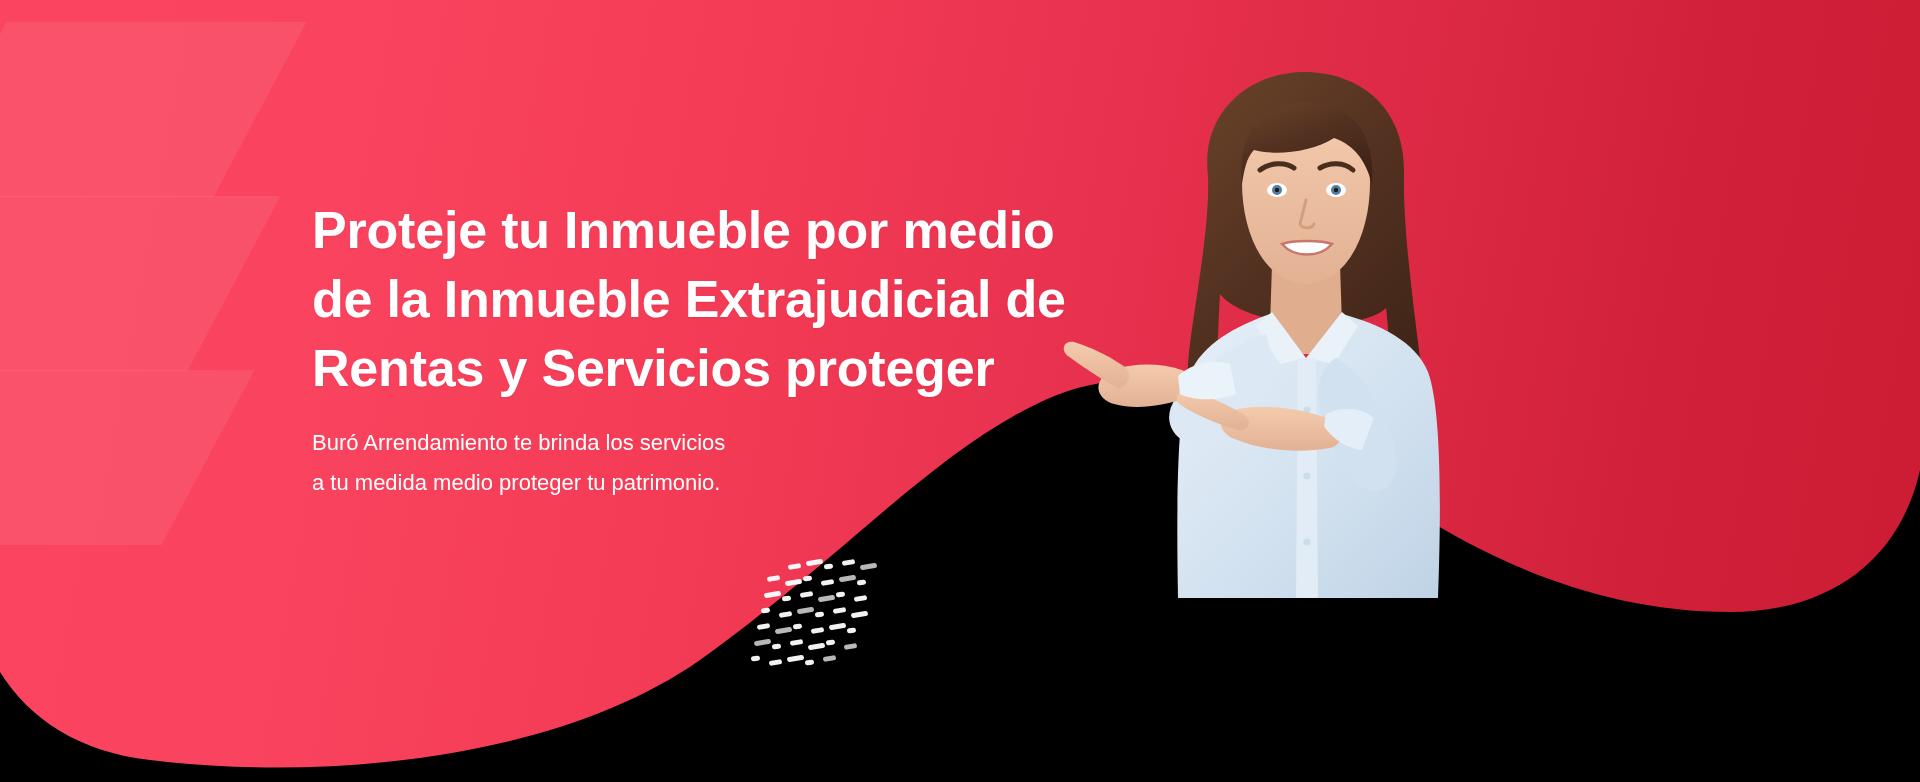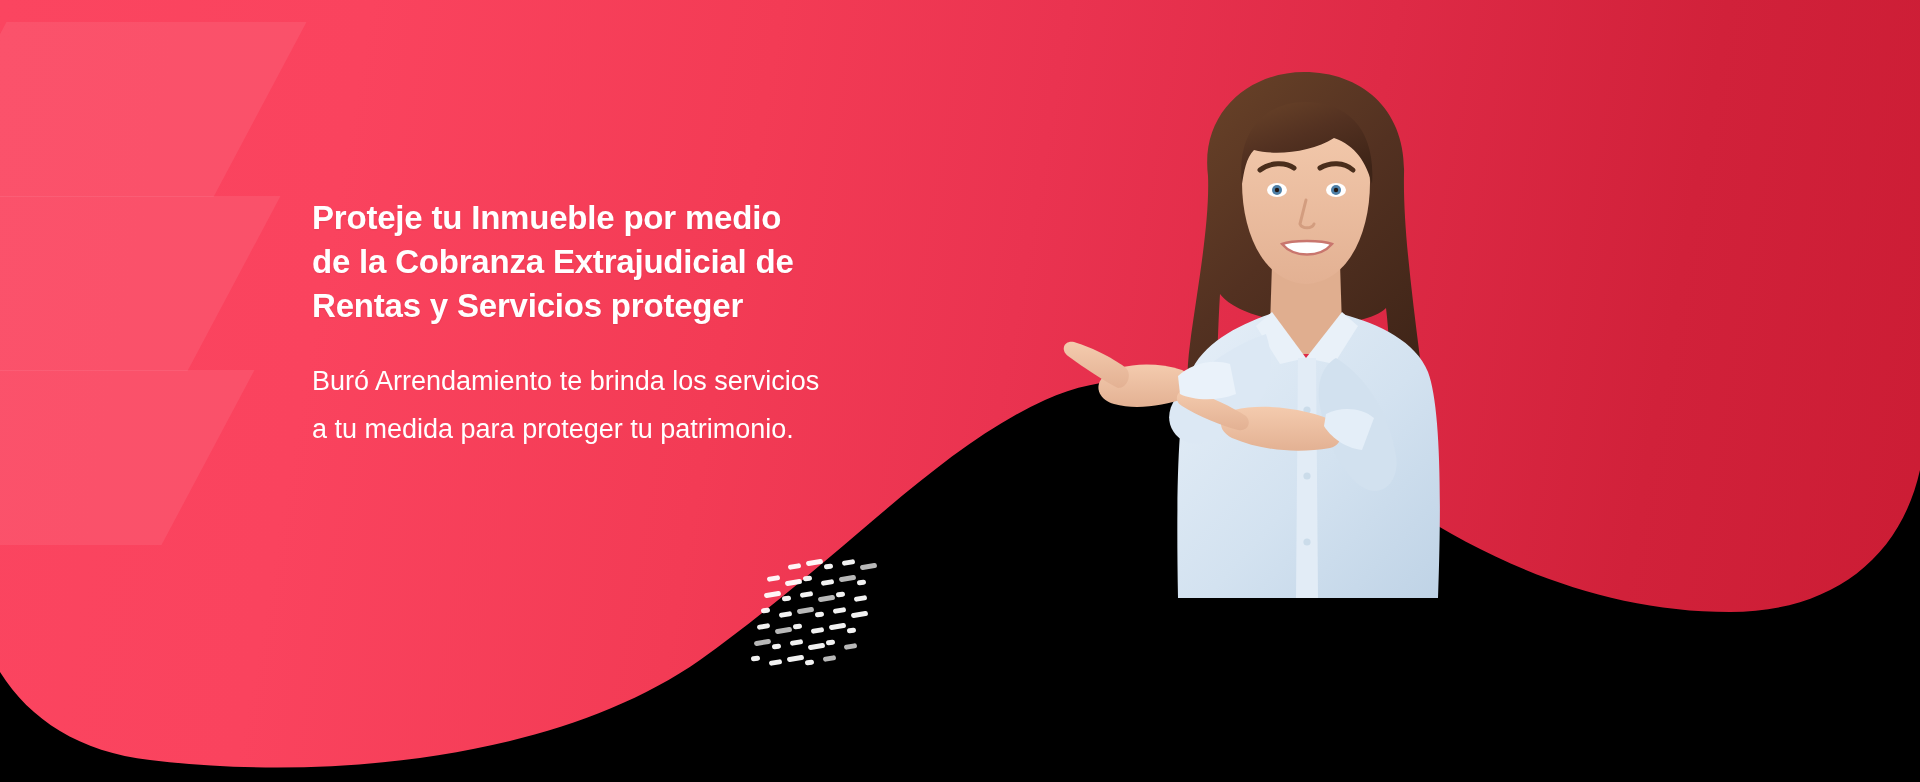--- a/index.html
+++ b/index.html
@@ -44,30 +44,30 @@
   .para.p2 { left:-26px; top:196px; width:300px; height:175px; }
   .para.p3 { left:-52px; top:370px; width:300px; height:175px; }
 
   
   .copy {
     position:absolute; left:312px; top:196px;
     width:720px;
     color:#ffffff;
   }
   .headline {
-    font-size:33px;
+    font-size:52px;
     font-weight:700;
     line-height:1.33;
     letter-spacing:-0.2px;
     text-shadow:0 1px 2px rgba(0,0,0,0.07);
   }
   .headline .hl-line { display:block; white-space:nowrap; }
   .subcopy {
-    margin-top:29px;
-    font-size:27px;
+    margin-top:20px;
+    font-size:22px;
     font-weight:400;
     line-height:1.78;
     color:#ffffff;
   }
   .subcopy .sub-line { display:block; white-space:nowrap; }
 
   
   .dots {
     position:absolute; left:748px; top:560px;
     width:120px; height:120px;
@@ -116,26 +116,26 @@
 
   <div class="deco-stack">
     <div class="para p1"></div>
     <div class="para p2"></div>
     <div class="para p3"></div>
   </div>
 
   <div class="copy">
     <h1 class="headline">
       <span class="hl-line">Proteje tu Inmueble por medio</span>
-      <span class="hl-line">de la Cobranza Extrajudicial de</span>
+      <span class="hl-line">de la Inmueble Extrajudicial de</span>
       <span class="hl-line">Rentas y Servicios proteger</span>
     </h1>
     <p class="subcopy">
       <span class="sub-line">Buró Arrendamiento te brinda los servicios</span>
-      <span class="sub-line">a tu medida para proteger tu patrimonio.</span>
+      <span class="sub-line">a tu medida medio proteger tu patrimonio.</span>
     </p>
   </div>
 
   <div class="dots" id="dot-grid">
       <span class="dash" style="left: 40.05px; top: 4px; width: 13px; opacity: 0.95;"></span>
       <span class="dash" style="left: 58.05px; top: 0px; width: 17px; opacity: 0.95;"></span>
       <span class="dash" style="left: 76.05px; top: 4px; width: 9px; opacity: 0.95;"></span>
       <span class="dash" style="left: 94.05px; top: 0px; width: 13px; opacity: 0.95;"></span>
       <span class="dash" style="left: 112.05px; top: 4px; width: 17px; opacity: 0.72;"></span>
       <span class="dash" style="left: 18.9px; top: 16px; width: 13px; opacity: 0.95;"></span>

